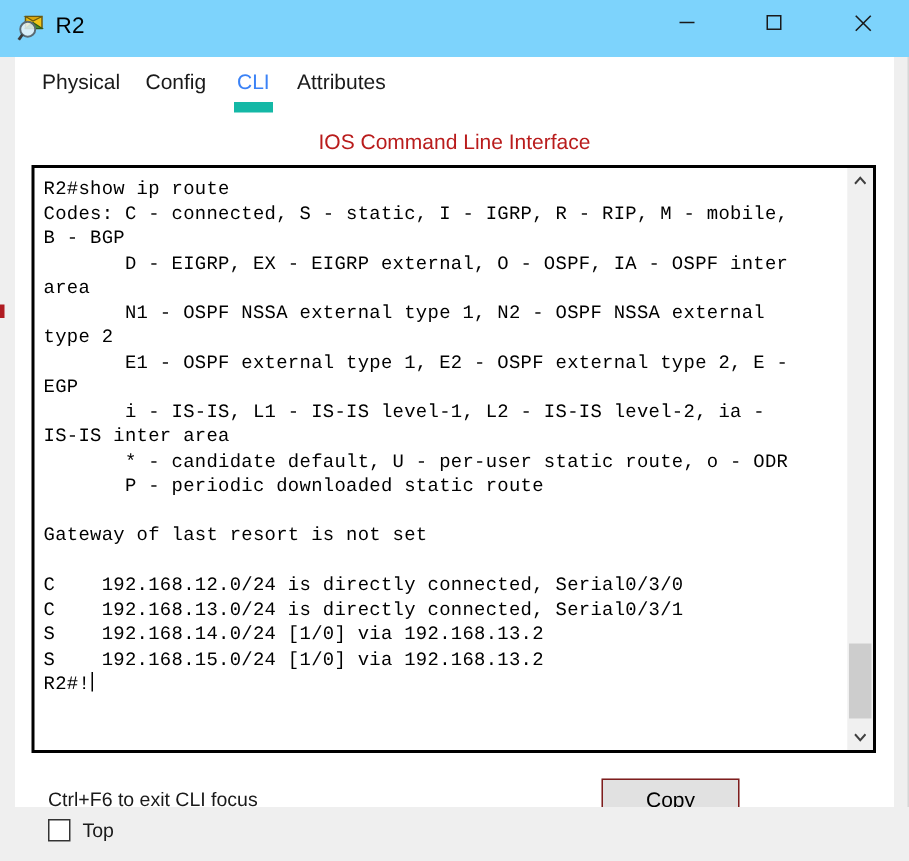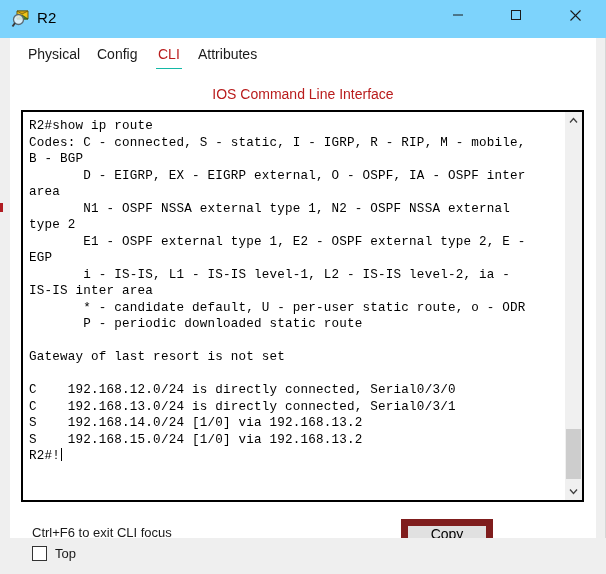--- a/index.html
+++ b/index.html
@@ -91,22 +91,22 @@
   .tab {
     position: absolute;
     top: 8px;
     font-size: 14px;
     color: #1a1a1a;
     padding: 0 2px 6px 2px;
     background: transparent;
     white-space: nowrap;
   }
   .tab.active {
-    color: #b91c1c;
-    border-bottom: 1px solid #14b8a6;
+    color: #3b82f6;
+    border-bottom: 7px solid #14b8a6;
   }
   #tab-physical  { left: 16px; }
   #tab-config    { left: 85px; }
   #tab-cli       { left: 146px; }
   #tab-attributes{ left: 186px; }
   
   #ios-header {
     position: absolute;
     left: 0; top: 48px;
     width: 586px;
@@ -181,21 +181,21 @@
     position: absolute;
     left: 22px; top: 487px;
     font-size: 13px;
     color: #1a1a1a;
   }
   .action-btn {
     position: absolute;
     top: 481px;
     height: 27px;
     background: #e1e1e1;
-    border: 7px solid #7f1d1d;
+    border: 1px solid #7f1d1d;
     font-family: "Liberation Sans", sans-serif;
     font-size: 14px;
     color: #000000;
     padding: 0;
     box-sizing: border-box;
   }
   #btn-copy  { left: 391px; width: 92px; }
   #btn-paste { left: 490px; width: 92px; }
   
   #bottom-bar {

